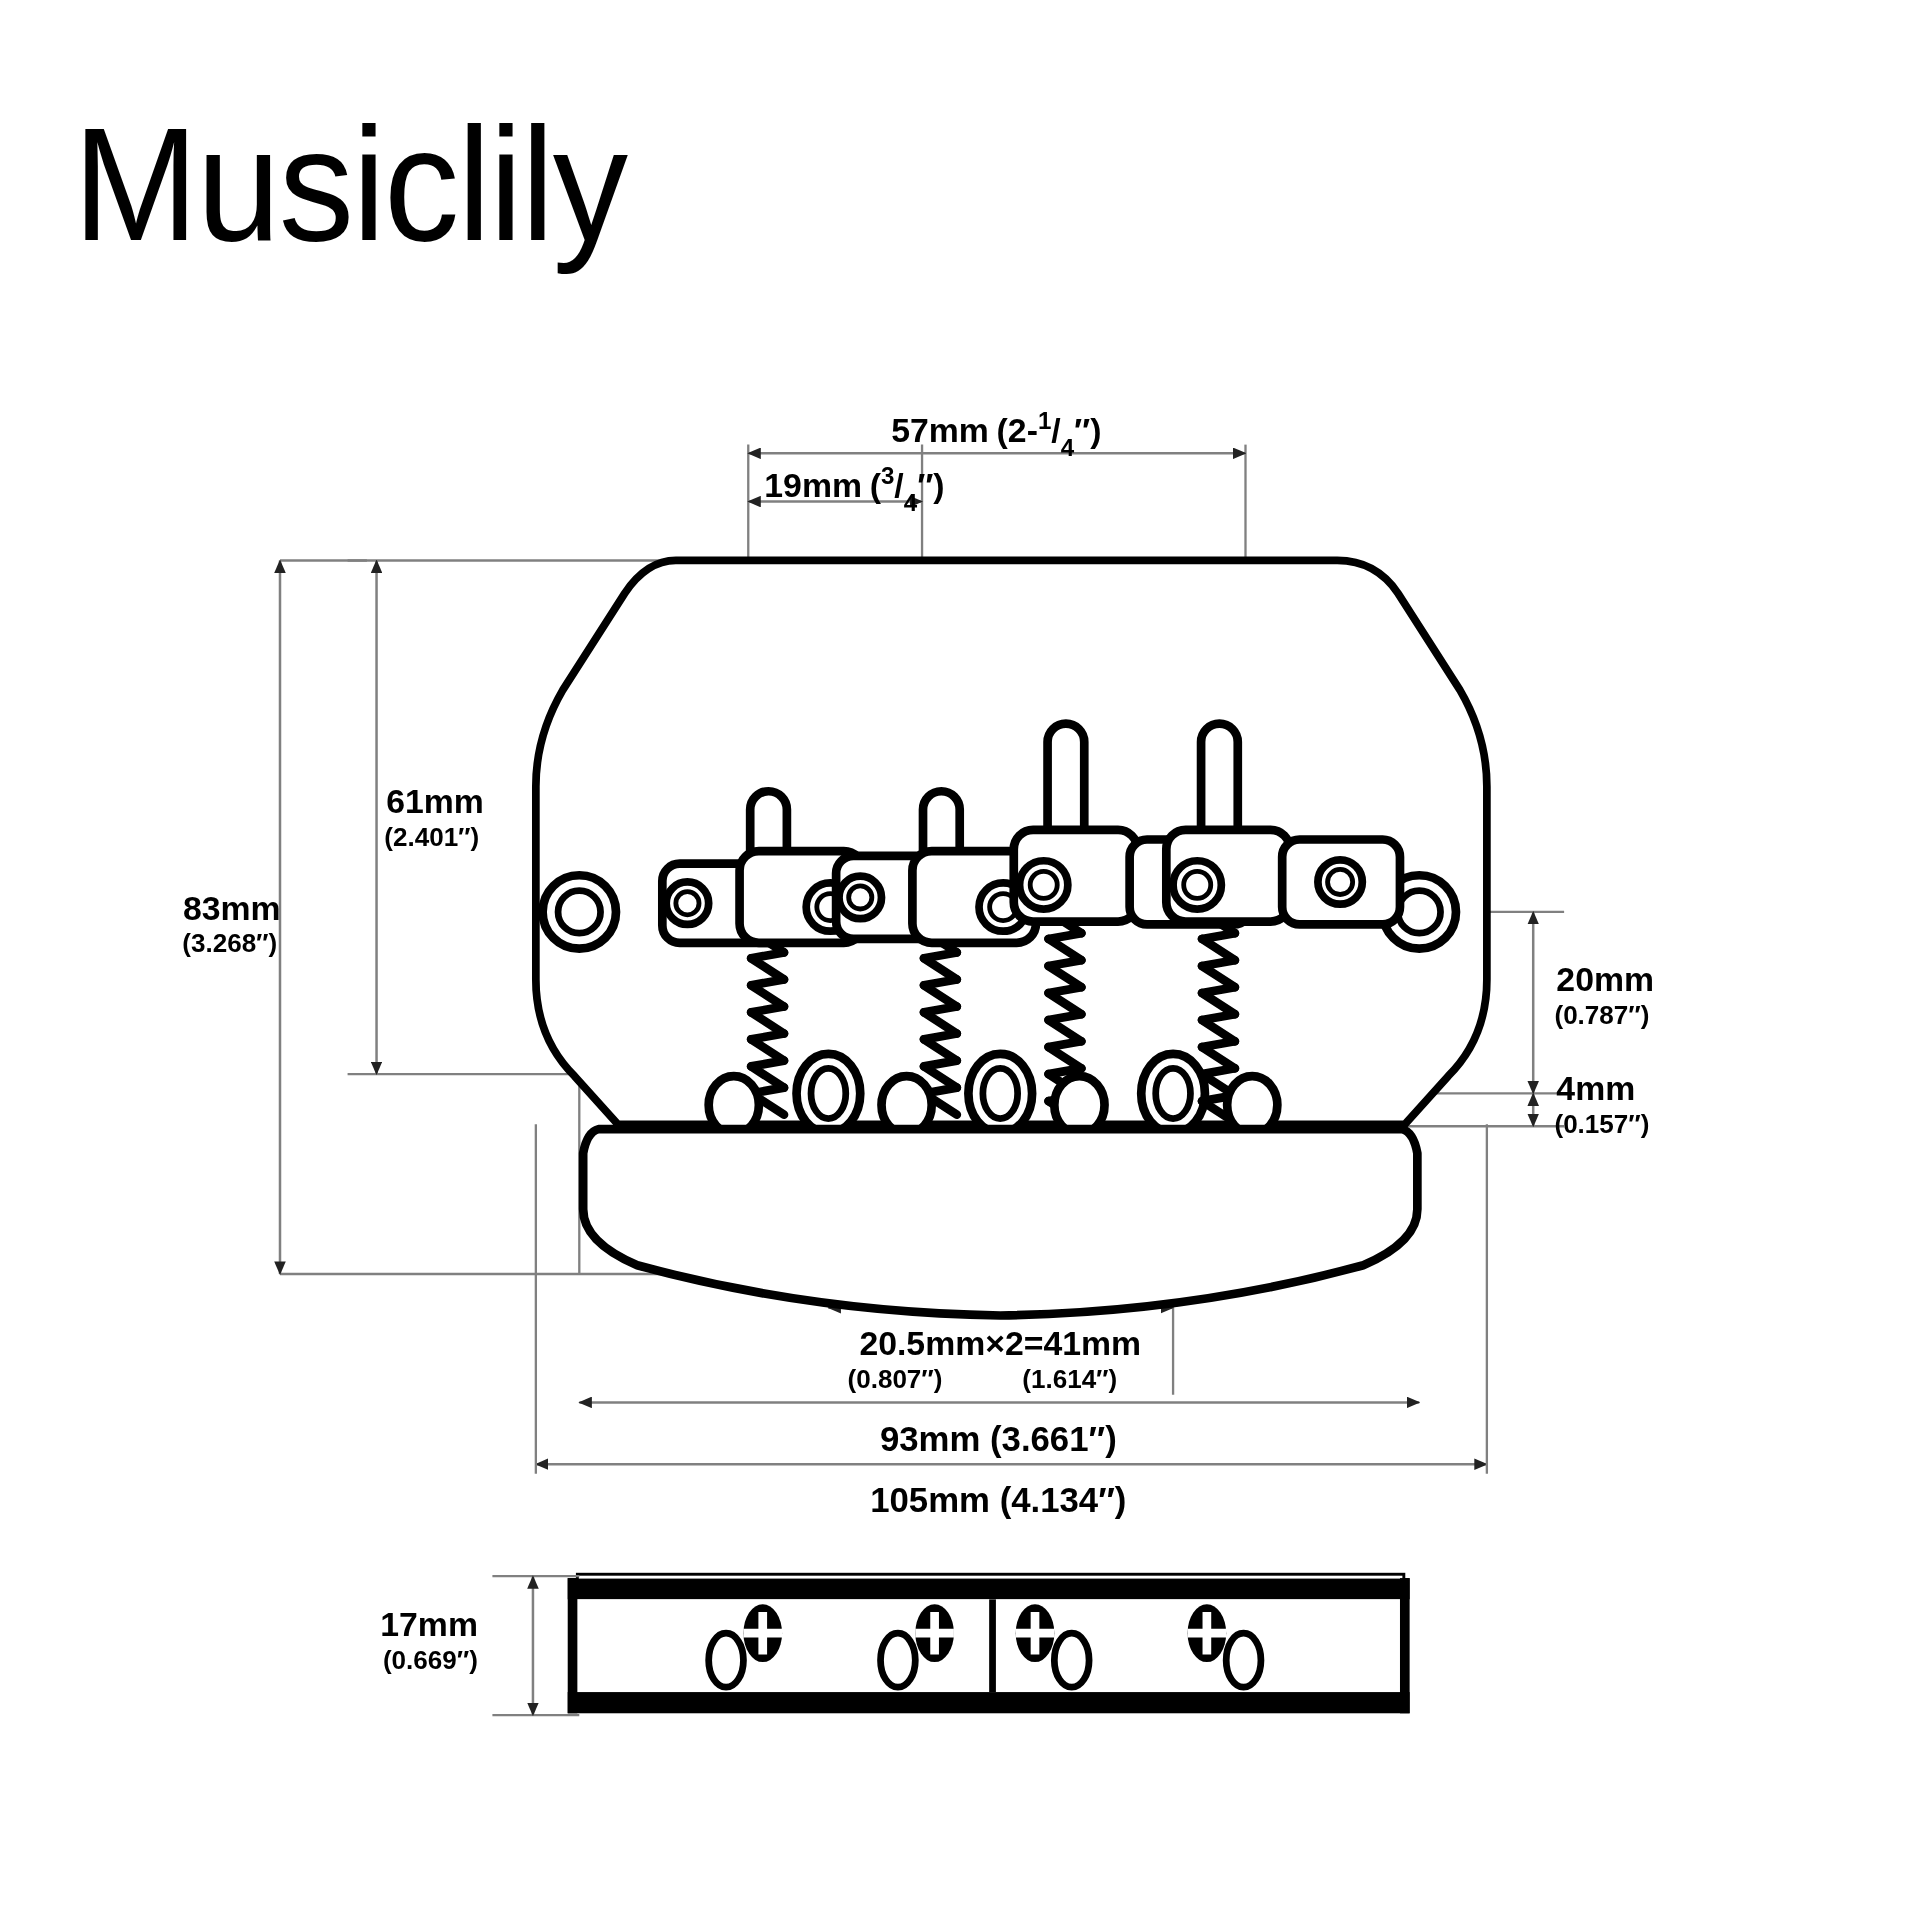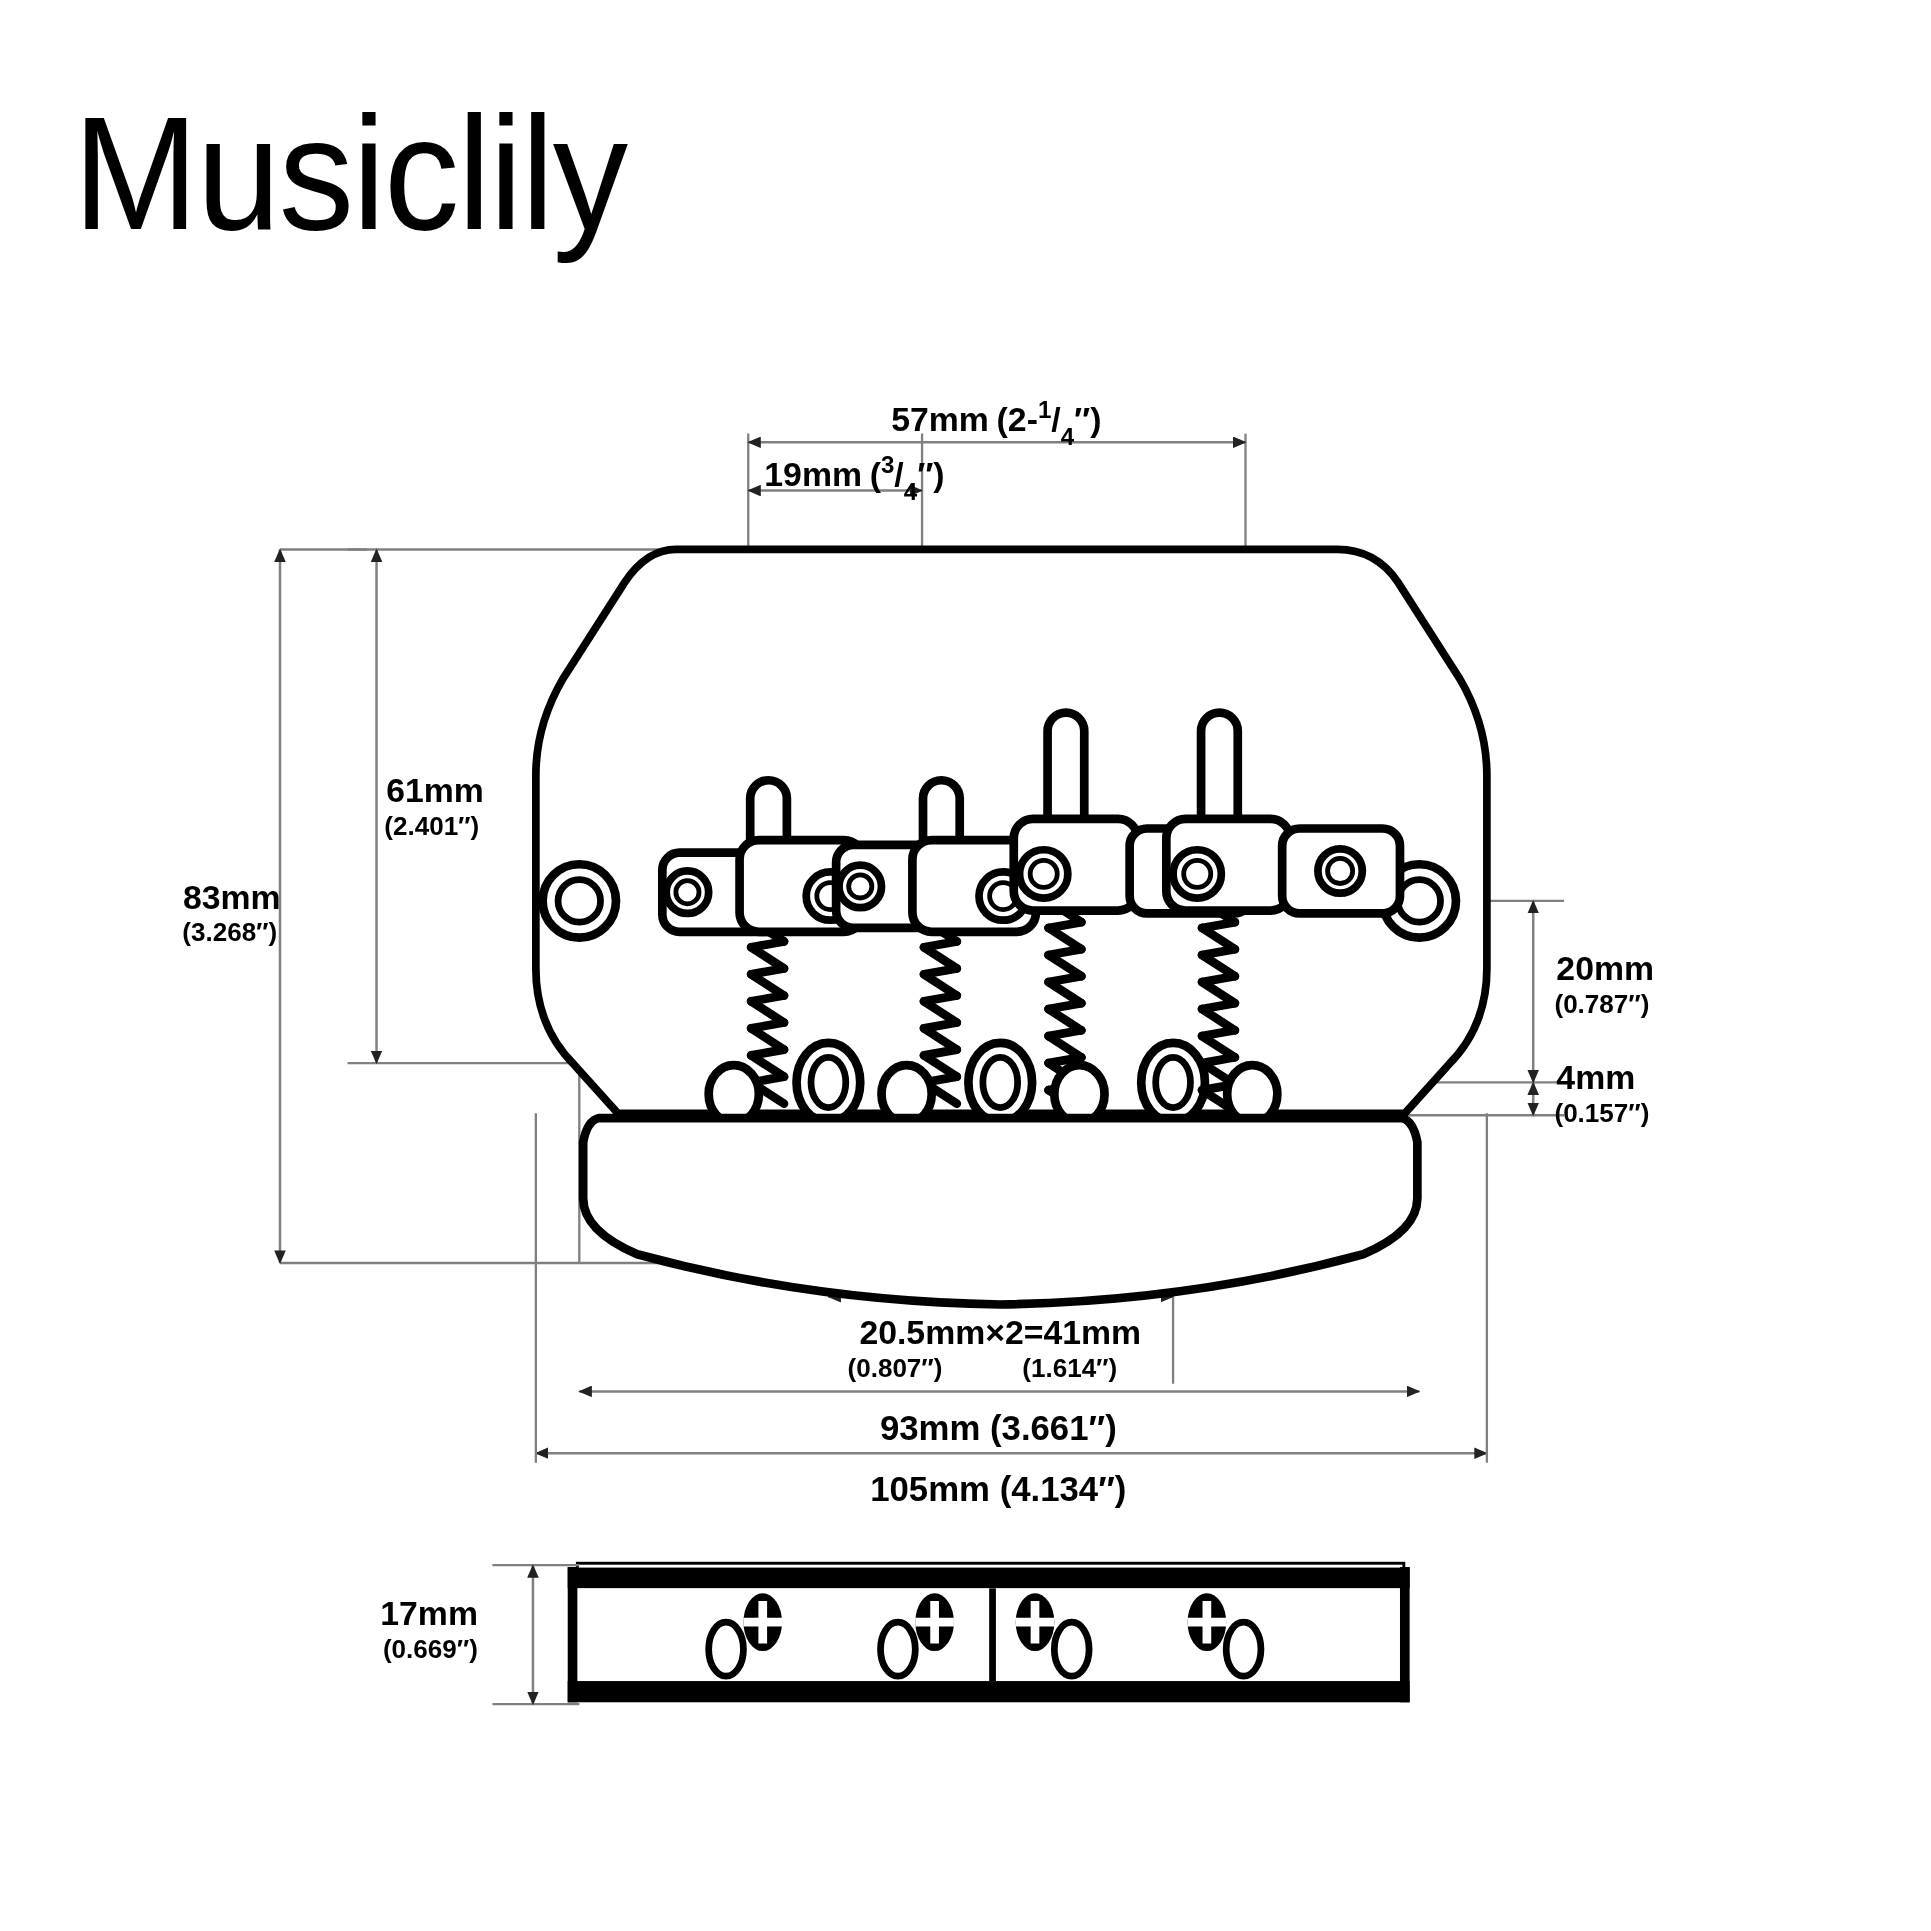--- a/index.html
+++ b/index.html
@@ -1,17 +1,17 @@
 <!DOCTYPE html>
 <html><head>
 <meta charset="utf-8">
 <style>
   html,body{margin:0;padding:0;background:#ffffff;}
   body{width:1931px;height:1931px;font-family:"Liberation Sans",sans-serif;position:relative;overflow:hidden;}
-  #root{position:absolute;left:0;top:3px;width:1931px;height:1773px;}
+  #root{position:absolute;left:0;top:14px;width:1931px;height:1773px;}
   .brand{
     position:absolute;left:73px;top:89px;
     font-family:"Liberation Sans",sans-serif;
     font-size:162px;line-height:1;font-weight:400;color:#000;
     letter-spacing:-1.9px;
     transform:scaleX(0.93);transform-origin:left top;
     white-space:nowrap;
   }
   svg#dwg{position:absolute;left:0;top:0;width:1931px;height:1931px;}
   .dimtxt{font-family:"Liberation Sans",sans-serif;font-weight:bold;fill:#000;}

